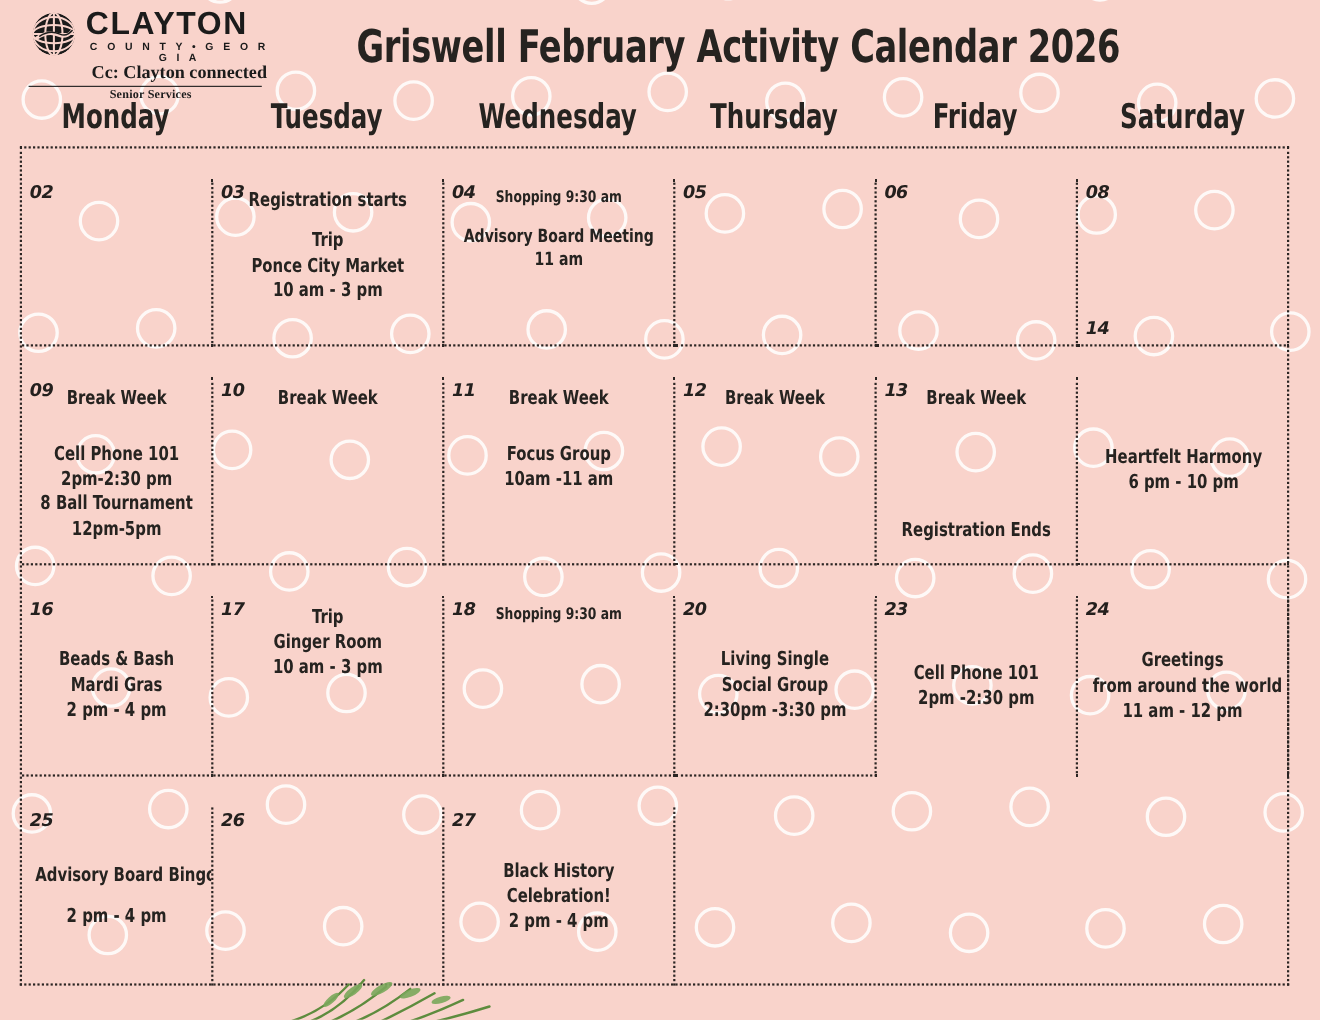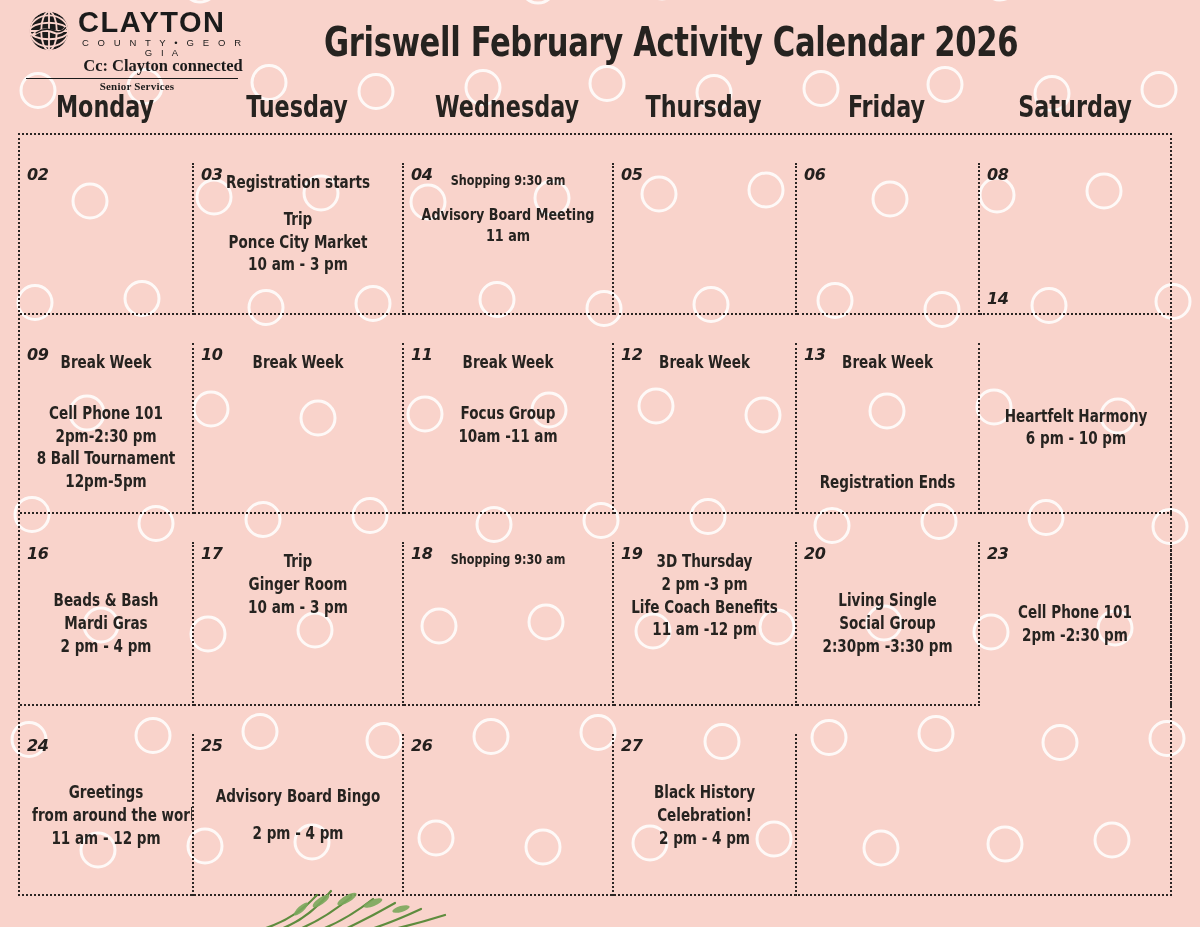--- a/index.html
+++ b/index.html
@@ -60,21 +60,21 @@
     font-family: "Liberation Sans", sans-serif;
     font-weight: bold;
     font-size: 29px;
     letter-spacing: 1.5px;
     color: #1b1b1b;
     line-height: 1;
   }
 
   #logo-county {
     font-family: "Liberation Sans", sans-serif;
-    font-weight: normal;
+    font-weight: bold;
     font-size: 9.5px;
     letter-spacing: 3.1px;
     color: #1b1b1b;
     margin-top: 1px;
     text-align: center;
   }
 
   #logo-tag {
     font-family: "Liberation Serif", serif;
     font-weight: bold;
@@ -475,29 +475,20 @@
           <div class="ev-line sz-17">10 am - 3 pm</div>
         </div>
       </div>
       <div class="cell">
         <div class="daynum">18</div>
         <div class="events" style="top: 8px;">
           <div class="ev-line sz-14">Shopping 9:30 am</div>
         </div>
       </div>
       <div class="cell">
-        <div class="daynum">19</div>
-        <div class="events" style="top: 8px;">
-          <div class="ev-line sz-17">3D Thursday</div>
-          <div class="ev-line sz-17">2 pm -3 pm</div>
-          <div class="ev-line sz-17">Life Coach Benefits</div>
-          <div class="ev-line sz-17">11 am -12 pm</div>
-        </div>
-      </div>
-      <div class="cell">
         <div class="daynum">20</div>
         <div class="events" style="top: 50%; transform: translateY(-50%) scaleX(0.86);">
           <div class="ev-line sz-17">Living Single</div>
           <div class="ev-line sz-17">Social Group</div>
           <div class="ev-line sz-17">2:30pm -3:30 pm</div>
         </div>
       </div>
       <div class="cell lastrow">
         <div class="daynum">23</div>
         <div class="events" style="top: 50%; transform: translateY(-50%) scaleX(0.86);">

